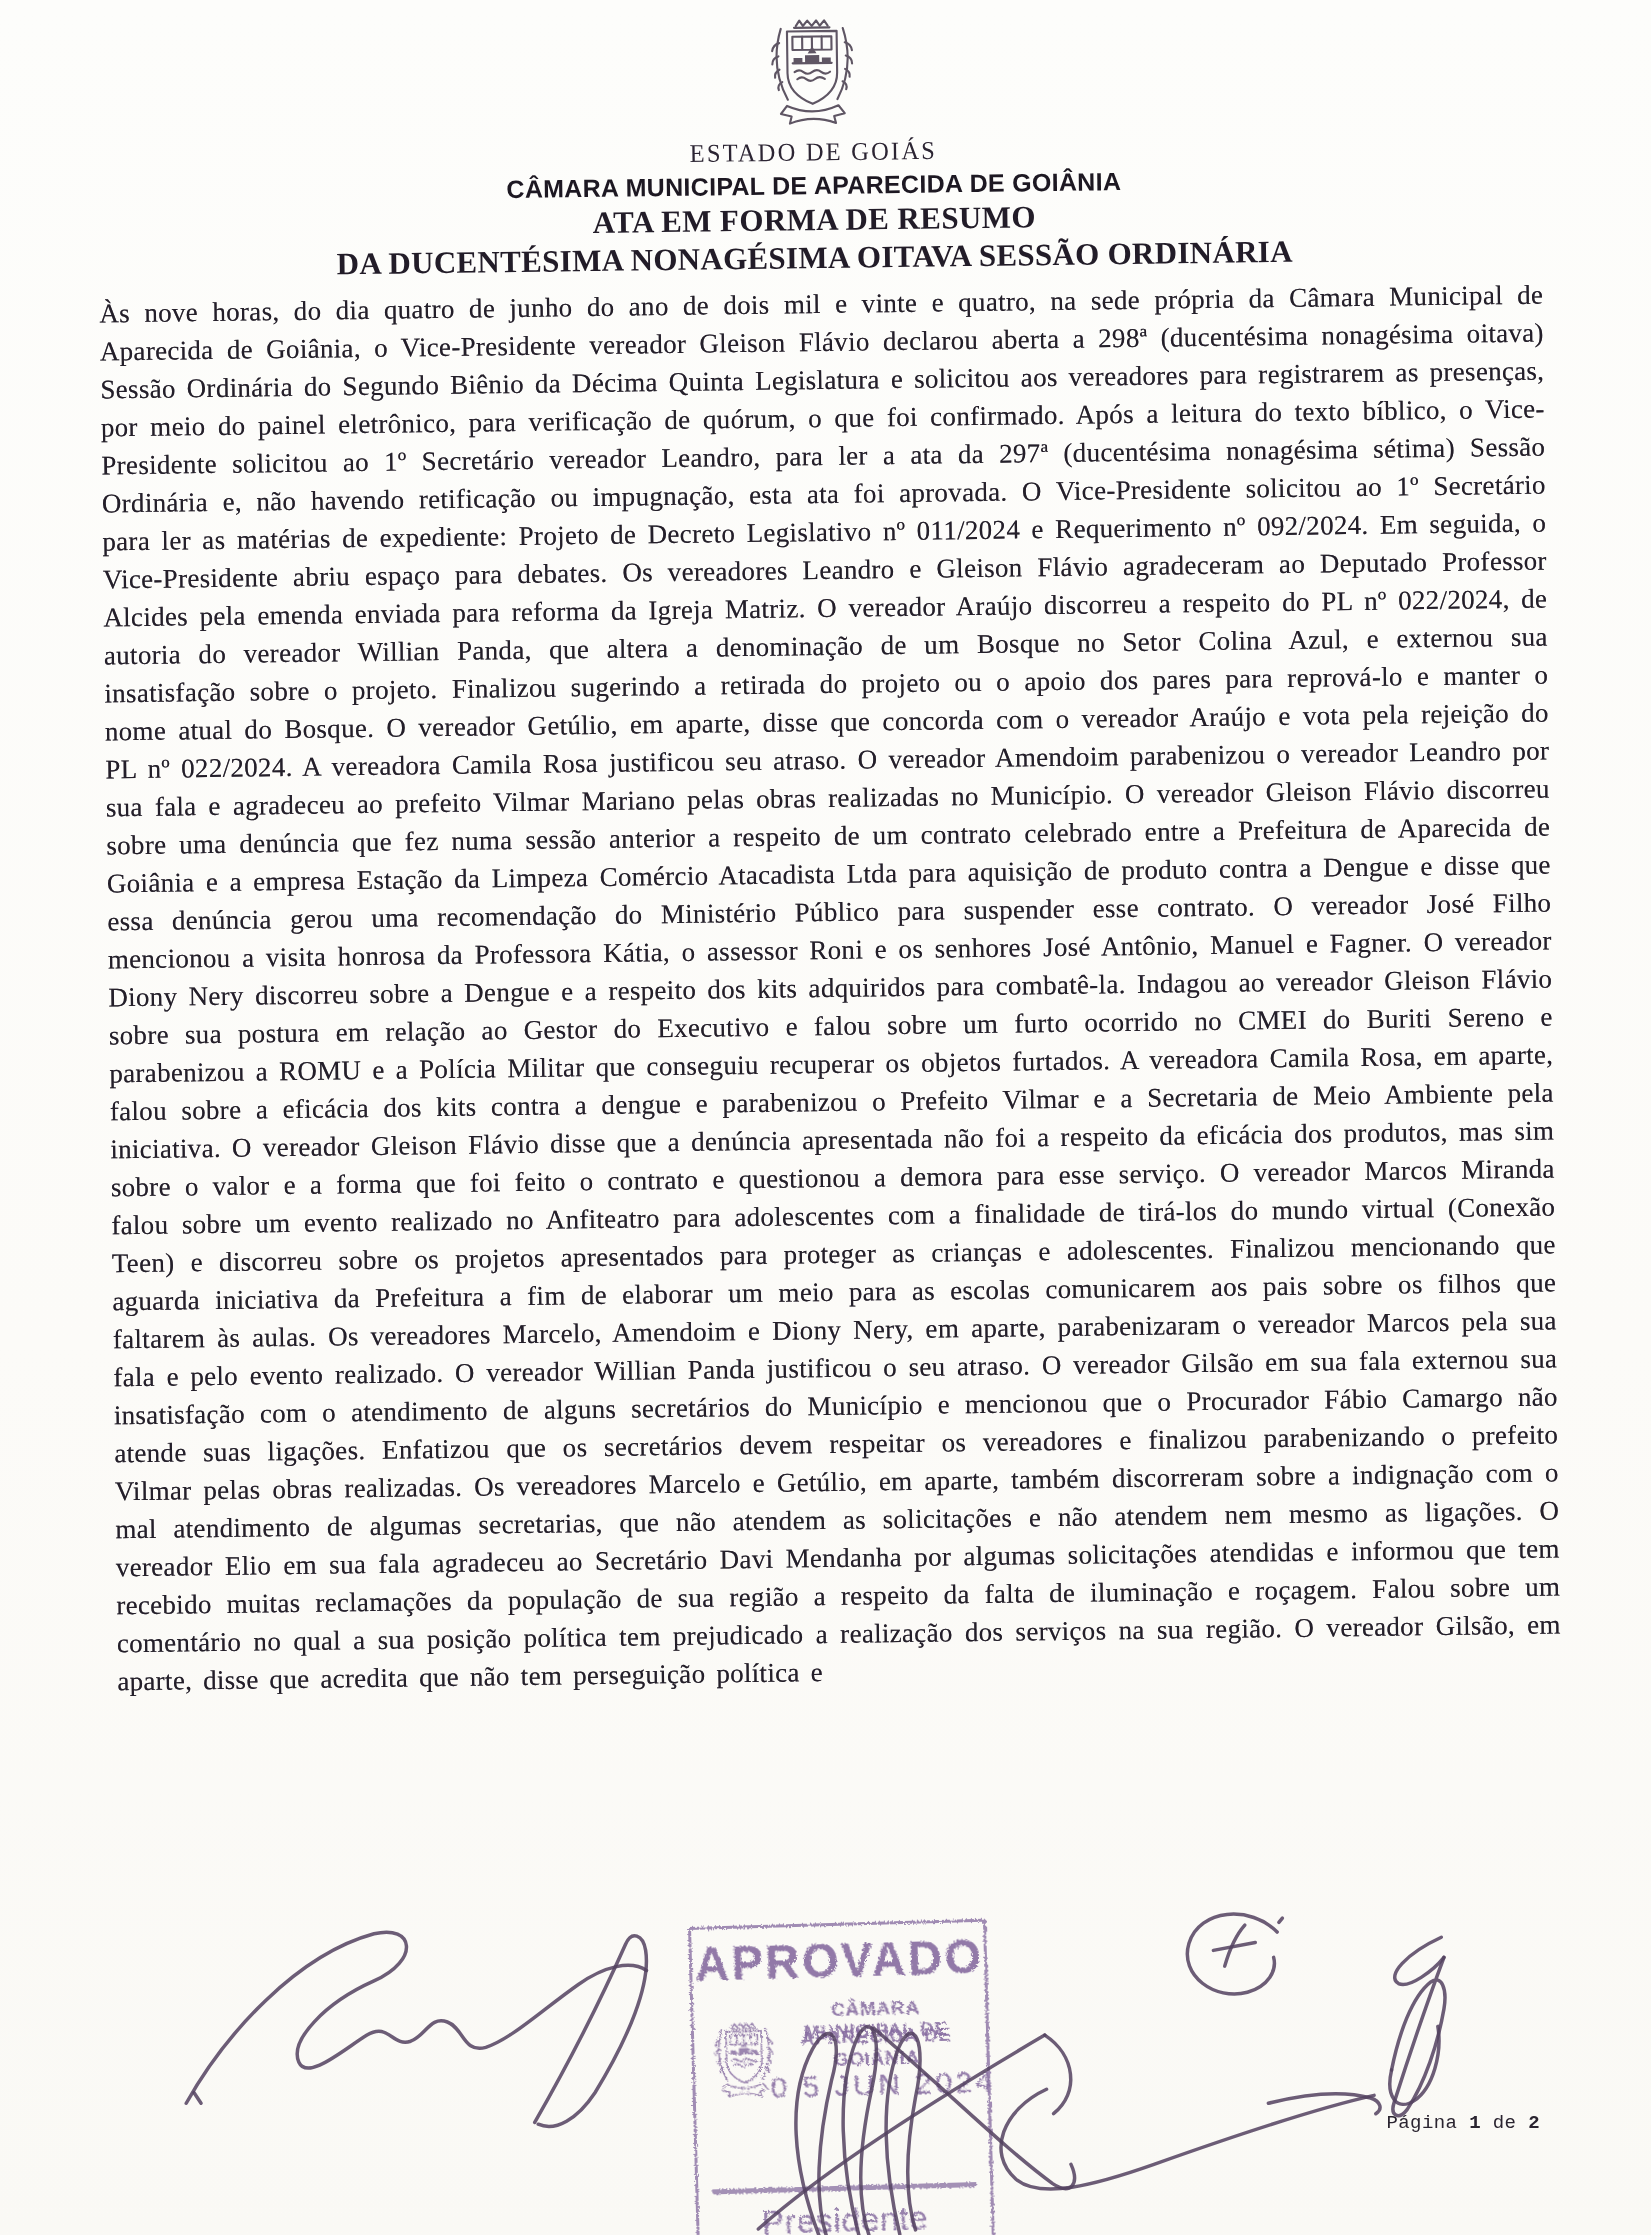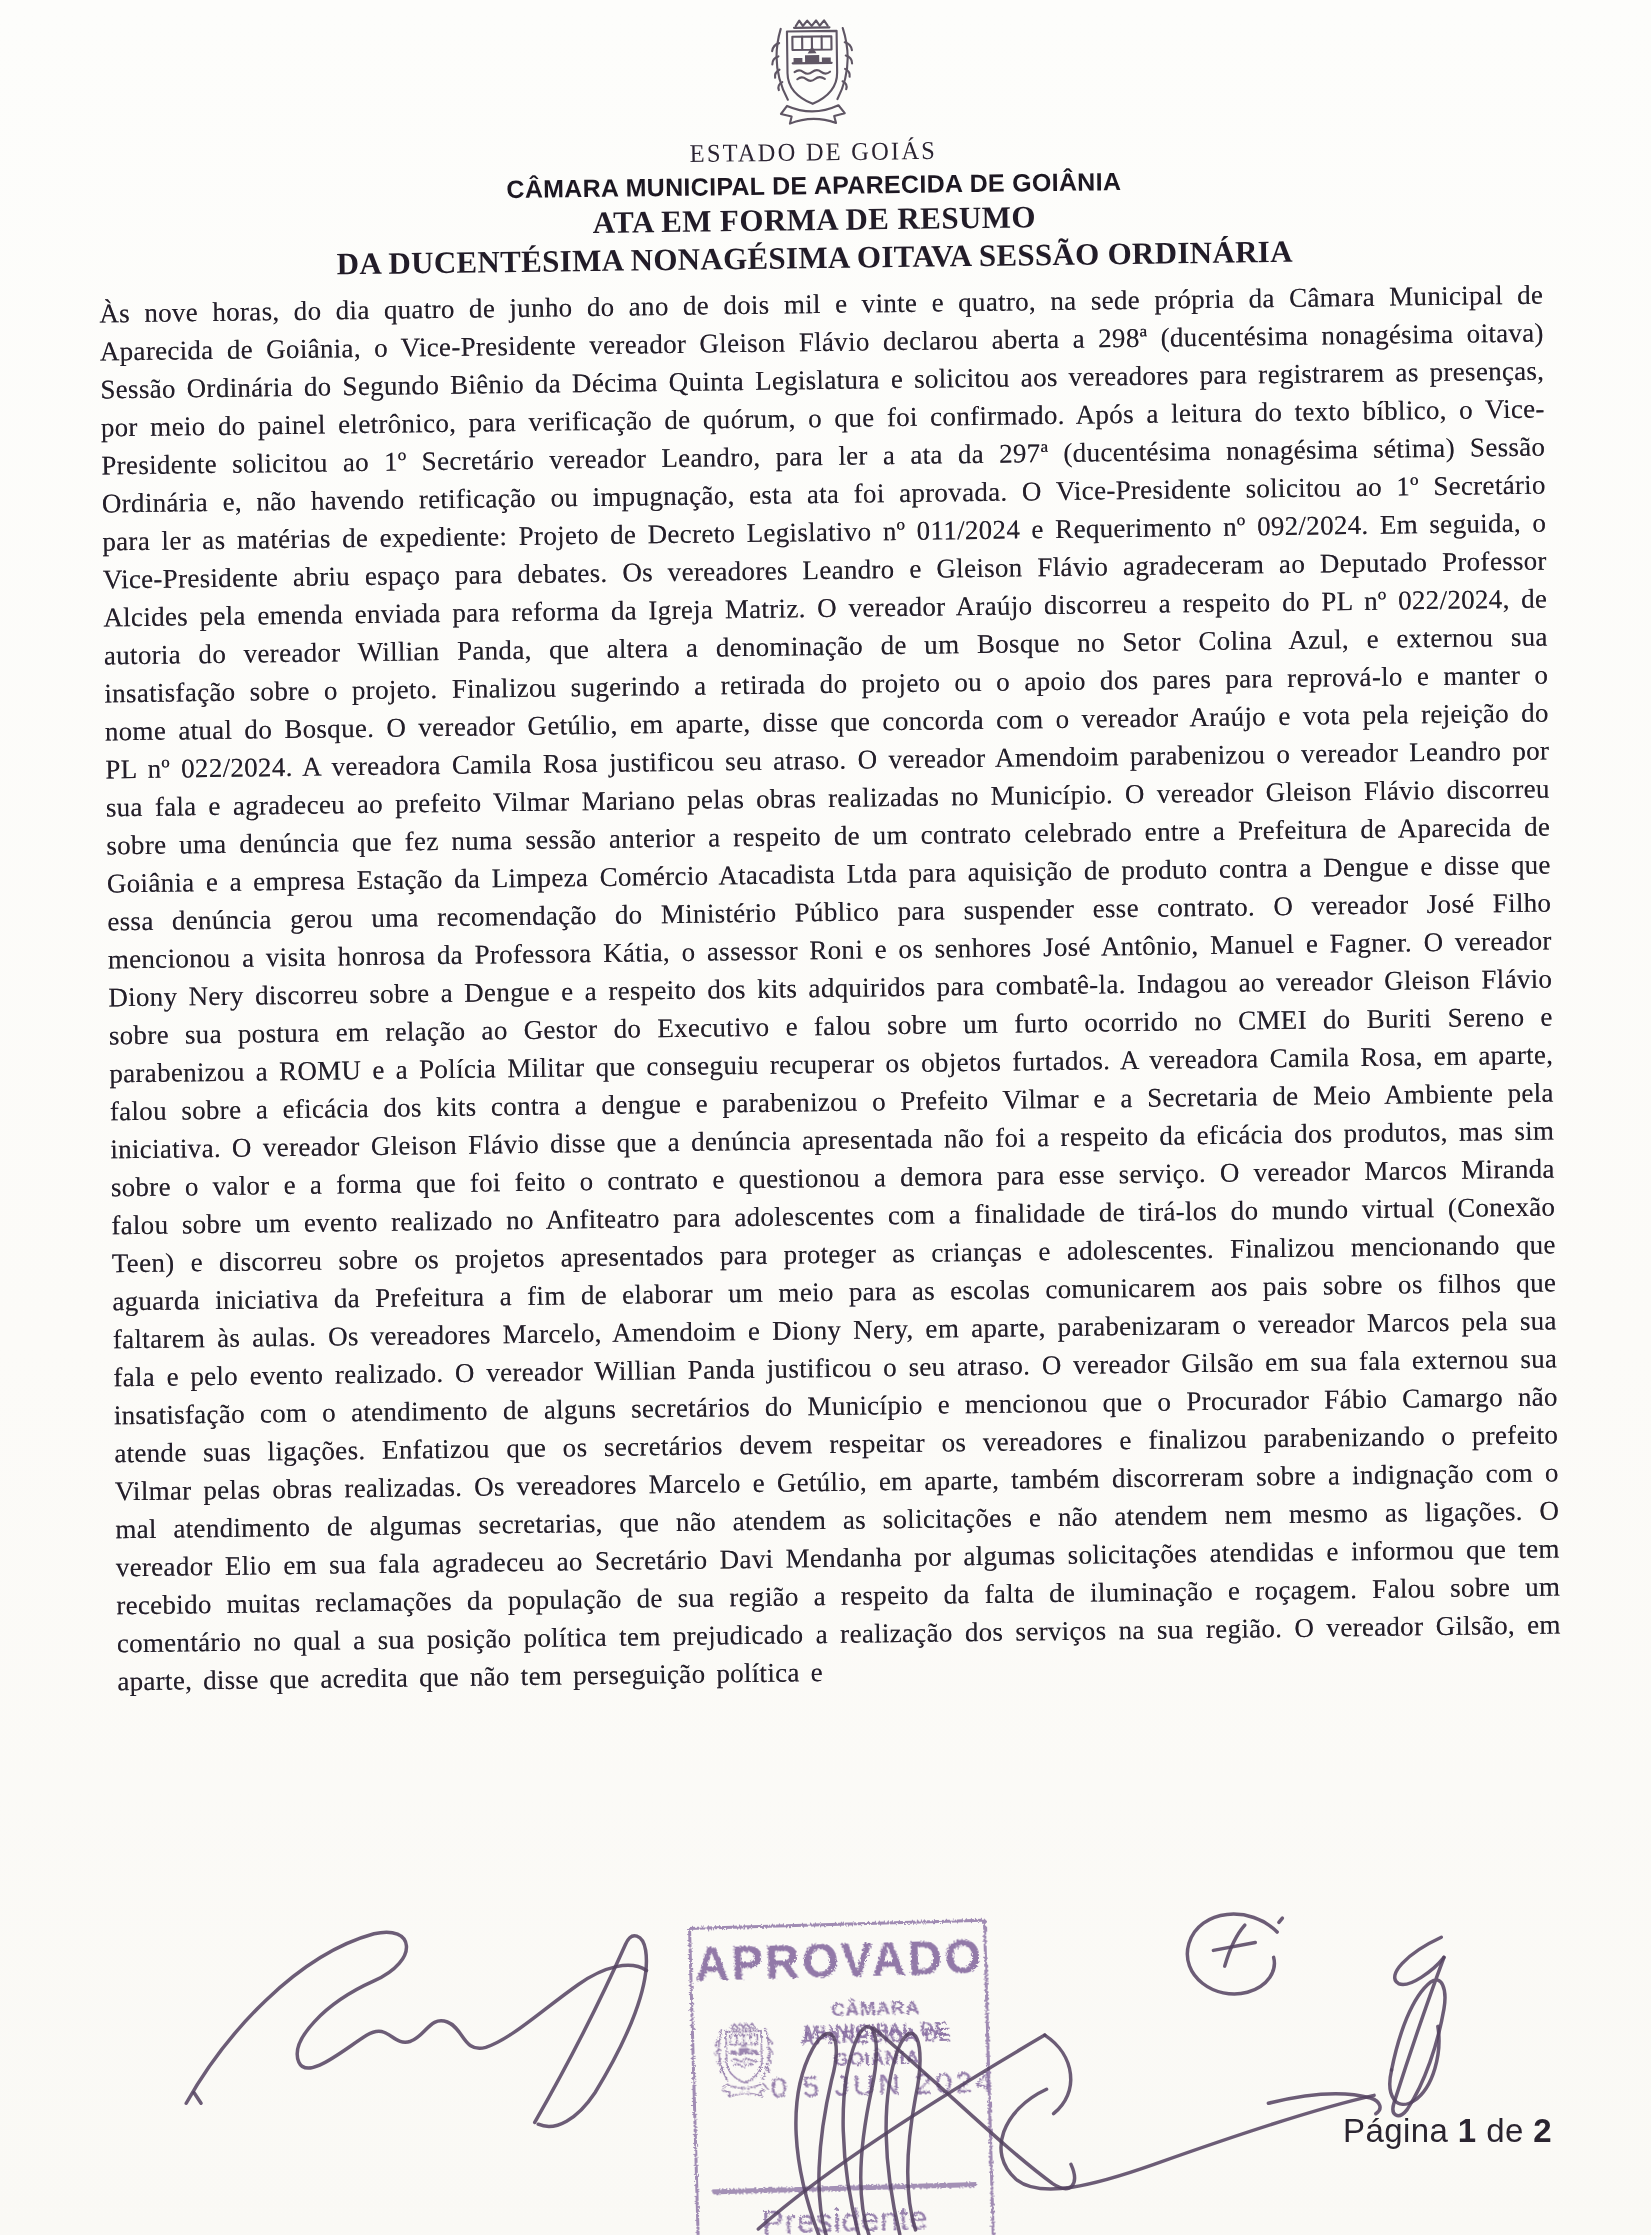--- a/index.html
+++ b/index.html
@@ -77,22 +77,22 @@
     position:absolute; left:14px; right:14px; top:260px;
     border-top:5.2px solid rgba(134,108,160,.75);
   }
   .stamp-role{
     position:absolute; left:0; right:0; top:276px; text-align:center;
     font-family:"Liberation Sans",sans-serif; font-size:33px;
     color:rgba(134,108,160,.85); letter-spacing:0.9px;
   }
   
   .page-footer{
-    position:absolute; top:2112px; right:100px;
-    font-family:Liberation Sans, sans-serif; font-size:33px; color:#2a2430;
+    position:absolute; top:2112px; right:112px;
+    font-family:Liberation Mono, monospace; font-size:19px; color:#2a2430;
     letter-spacing:0.4px;
   }
   .page-footer b{ font-weight:bold; }
   
   .ink-overlay{ position:absolute; left:0; top:0; width:1652px; height:2236px; pointer-events:none; }
   .ink-overlay path{ fill:none; stroke:#52415f; stroke-opacity:.85; stroke-width:4; stroke-linecap:round; stroke-linejoin:round; }
   .defs-hidden{ position:absolute; width:0; height:0; overflow:hidden; }
 </style>
 </head>
 <body>

